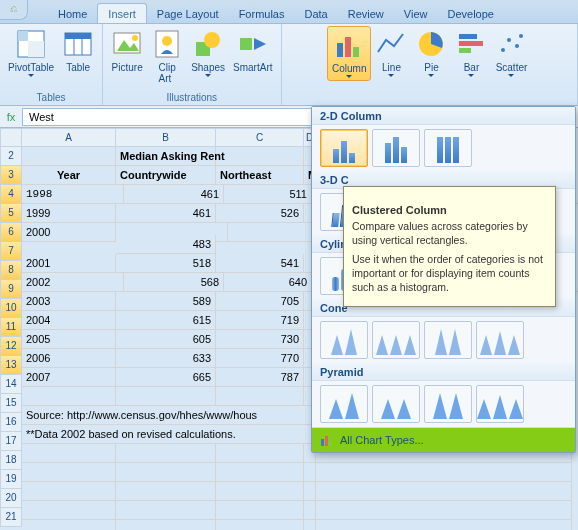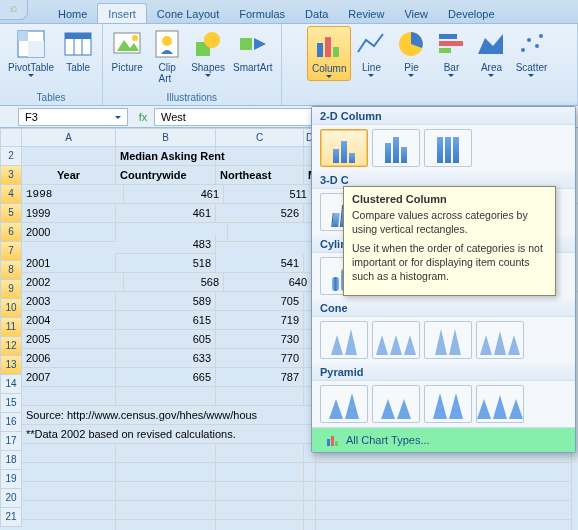--- a/index.html
+++ b/index.html
@@ -50,38 +50,38 @@
 .galhdr { font-size:11px; font-weight:bold; color:#1a4e8a; padding:3px 8px 2px; background:linear-gradient(#eef4fb,#e1ecf7); border-bottom:1px solid #cfdef0;}
 .galrow { display:flex; gap:4px; padding:4px 8px; flex-wrap:wrap;}
 .thumb { width:48px; height:38px; border:1px solid #b8c9de; background:#f6f9fc; border-radius:2px; display:flex; align-items:flex-end; justify-content:center; gap:2px; padding:3px; cursor:pointer;}
 .thumb.hot { border:1px solid #e6a23c; background:linear-gradient(#fff5db,#ffe3a0); box-shadow:0 0 0 1px #ffcf5a inset;}
 .bar { width:6px; background:linear-gradient(#6fa6e8,#3d7cc9); }
 .bar3d{ width:7px; background:linear-gradient(#8fb8e8,#3d7cc9); border-left:1px solid #2a5a9a; transform:skewX(-6deg);}
 .cone{ width:0;height:0;border-left:6px solid transparent;border-right:6px solid transparent;border-bottom:20px solid #8fb8e8;}
 .pyr{ width:0;height:0;border-left:7px solid transparent;border-right:7px solid transparent;border-bottom:20px solid #6fa6e8;}
 .cyl{ width:7px; background:linear-gradient(90deg,#8fb8e8,#3d7cc9,#8fb8e8); border-radius:3px;}
 
-.galfoot { border-top:1px solid #cfdef0; padding:5px 14px; font-size:11px; color:#1a4e8a; display:flex; align-items:center; gap:6px; cursor:pointer; background:#86efac;}
+.galfoot { border-top:1px solid #cfdef0; padding:5px 8px; font-size:11px; color:#1a4e8a; display:flex; align-items:center; gap:6px; cursor:pointer; background:#84cc16;}
 
 
 .tip { position:absolute; left:343px; top:186px; width:213px; background:#ffffe5; border:1px solid #8a8a6a; padding:6px 8px; font-size:10.5px; color:#333; box-shadow:2px 2px 6px rgba(0,0,0,.25); z-index:10;}
-.tip b{ font-size:11px; display:block; margin-bottom:4px;}
+.tip b{ font-size:11px; display:block; margin-bottom:4px;margin-top:11px;}
 .tip p{ margin-bottom:6px; line-height:1.3;}
 
 
 </style>
 </head>
 <body>
 
 <div class="qat">⎌</div>
 
 <div class="tabs">
   <div class="tab">Home</div>
   <div class="tab active">Insert</div>
-  <div class="tab">Cone Layout</div>
+  <div class="tab">Page Layout</div>
   <div class="tab">Formulas</div>
   <div class="tab">Data</div>
   <div class="tab">Review</div>
   <div class="tab">View</div>
   <div class="tab">Develope</div>
 </div>
 
 <div class="ribbon">
 
   <div class="group">
@@ -175,45 +175,34 @@
         <svg class="ic" viewBox="0 0 32 32">
             <rect x="4" y="6" width="18" height="5" fill="#3d7cc9"></rect>
             <rect x="4" y="13" width="24" height="5" fill="#d66"></rect>
             <rect x="4" y="20" width="12" height="5" fill="#7c5"></rect>
           </svg>
         <span>Bar</span>
           <span class="drop"></span>
       </div>
       <div class="btn">
         <svg class="ic" viewBox="0 0 32 32">
-            <polygon points="3,26 10,10 18,18 28,6 28,26" fill="#3d7cc9"></polygon>
-          </svg>
-        <span>Area</span>
-          <span class="drop"></span>
-      </div>
-      <div class="btn">
-        <svg class="ic" viewBox="0 0 32 32">
             <circle cx="8" cy="22" r="2" fill="#3d7cc9"></circle>
             <circle cx="14" cy="12" r="2" fill="#3d7cc9"></circle>
             <circle cx="22" cy="18" r="2" fill="#3d7cc9"></circle>
             <circle cx="26" cy="8" r="2" fill="#3d7cc9"></circle>
           </svg>
         <span>Scatter</span>
           <span class="drop"></span>
       </div>
     </div>
     <div class="group-name" style="visibility:hidden">Charts</div>
   </div>
 </div>
 
 <div class="fxrow">
-  <div class="namebox">
-      <span>F3</span>
-      <span class="drop"></span>
-    </div>
   <div class="fxbtn">fx</div>
   <div class="fxcell">West</div>
 </div>
 
 <div class="sheet">
   <div>
     <div class="corner"></div>
     <div class="rowheads" id="rowheads">
         <div class="rowhead">2</div>
         <div class="rowhead sel">3</div>

